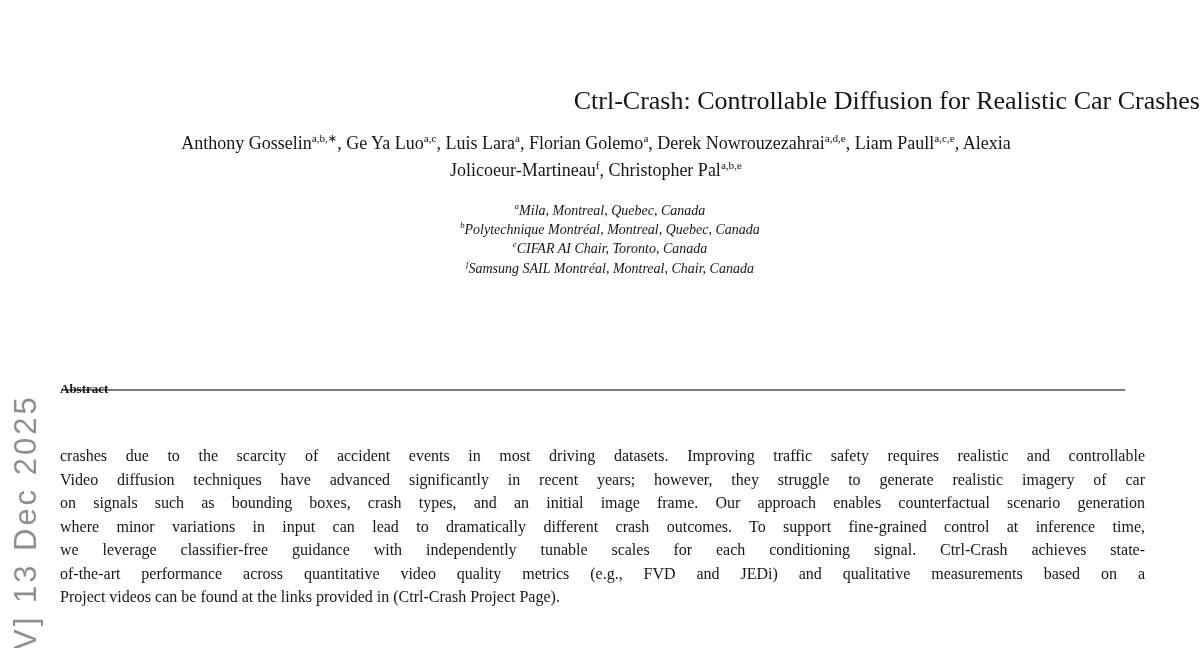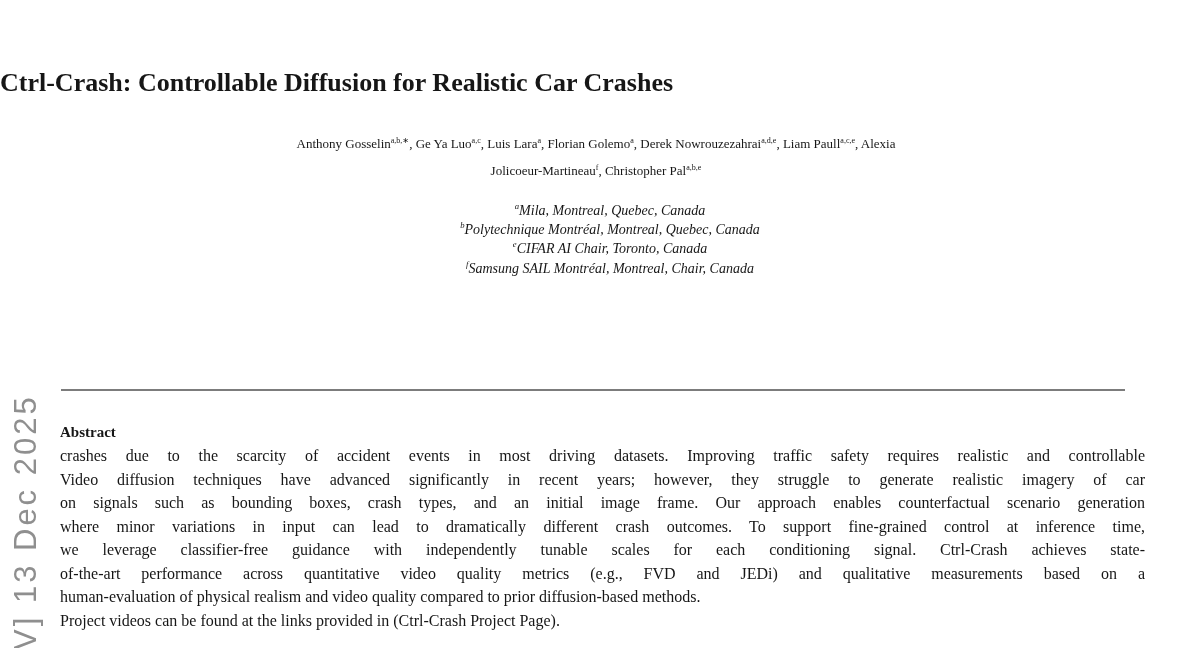--- a/index.html
+++ b/index.html
@@ -20,33 +20,33 @@
     transform: rotate(-90deg);
     transform-origin: 0 0;
     font-family: "Liberation Sans", sans-serif;
     font-size: 31px;
     letter-spacing: 3px;
     color: #8f8f8f;
     white-space: nowrap;
   }
   .title {
     position: absolute;
-    top: 69px;
+    top: 87px;
     left: 0; right: 0;
-    text-align: left;
+    text-align: right;
     font-size: 26px;
-    font-weight: bold;
+    font-weight: normal;
     line-height: 1.1;
   }
   .authors {
     position: absolute;
     top: 130px;
     left: 0; right: 8px;
     text-align: center;
-    font-size: 13px;
+    font-size: 18px;
     line-height: 27px;
   }
   .authors sup, .affils sup {
     font-size: 62%;
     line-height: 0;
   }
   .affils {
     position: absolute;
     top: 201px;
     left: 0; right: 0;
@@ -59,23 +59,23 @@
   .rule {
     position: absolute;
     top: 389px;
     left: 61px;
     width: 1064px;
     height: 2px;
     background: #7c7c7c;
   }
   .abstract-heading {
     position: absolute;
-    top: 423px;
+    top: 381px;
     left: 60px;
-    font-size: 15px;
+    font-size: 13px;
     font-weight: bold;
     line-height: 1.2;
   }
   .abstract-body {
     position: absolute;
     top: 444px;
     left: 60px;
     width: 1085px;
     font-size: 16px;
     line-height: 23.5px;
@@ -114,17 +114,16 @@
 
   <div class="abstract-heading">Abstract</div>
 
   <div class="abstract-body">
     <div class="abs-line">crashes due to the scarcity of accident events in most driving datasets. Improving traffic safety requires realistic and controllable</div>
     <div class="abs-line">Video diffusion techniques have advanced significantly in recent years; however, they struggle to generate realistic imagery of car</div>
     <div class="abs-line">on signals such as bounding boxes, crash types, and an initial image frame. Our approach enables counterfactual scenario generation</div>
     <div class="abs-line">where minor variations in input can lead to dramatically different crash outcomes. To support fine-grained control at inference time,</div>
     <div class="abs-line">we leverage classifier-free guidance with independently tunable scales for each conditioning signal. Ctrl-Crash achieves state-</div>
     <div class="abs-line">of-the-art performance across quantitative video quality metrics (e.g., FVD and JEDi) and qualitative measurements based on a</div>
-    <div class="abs-line plain">human-evaluation of physical realism and video quality compared to prior diffusion-based methods.</div>
     <div class="abs-line plain">Project videos can be found at the links provided in (Ctrl-Crash Project Page).</div>
   </div>
 
 </div>
 
 </body></html>

